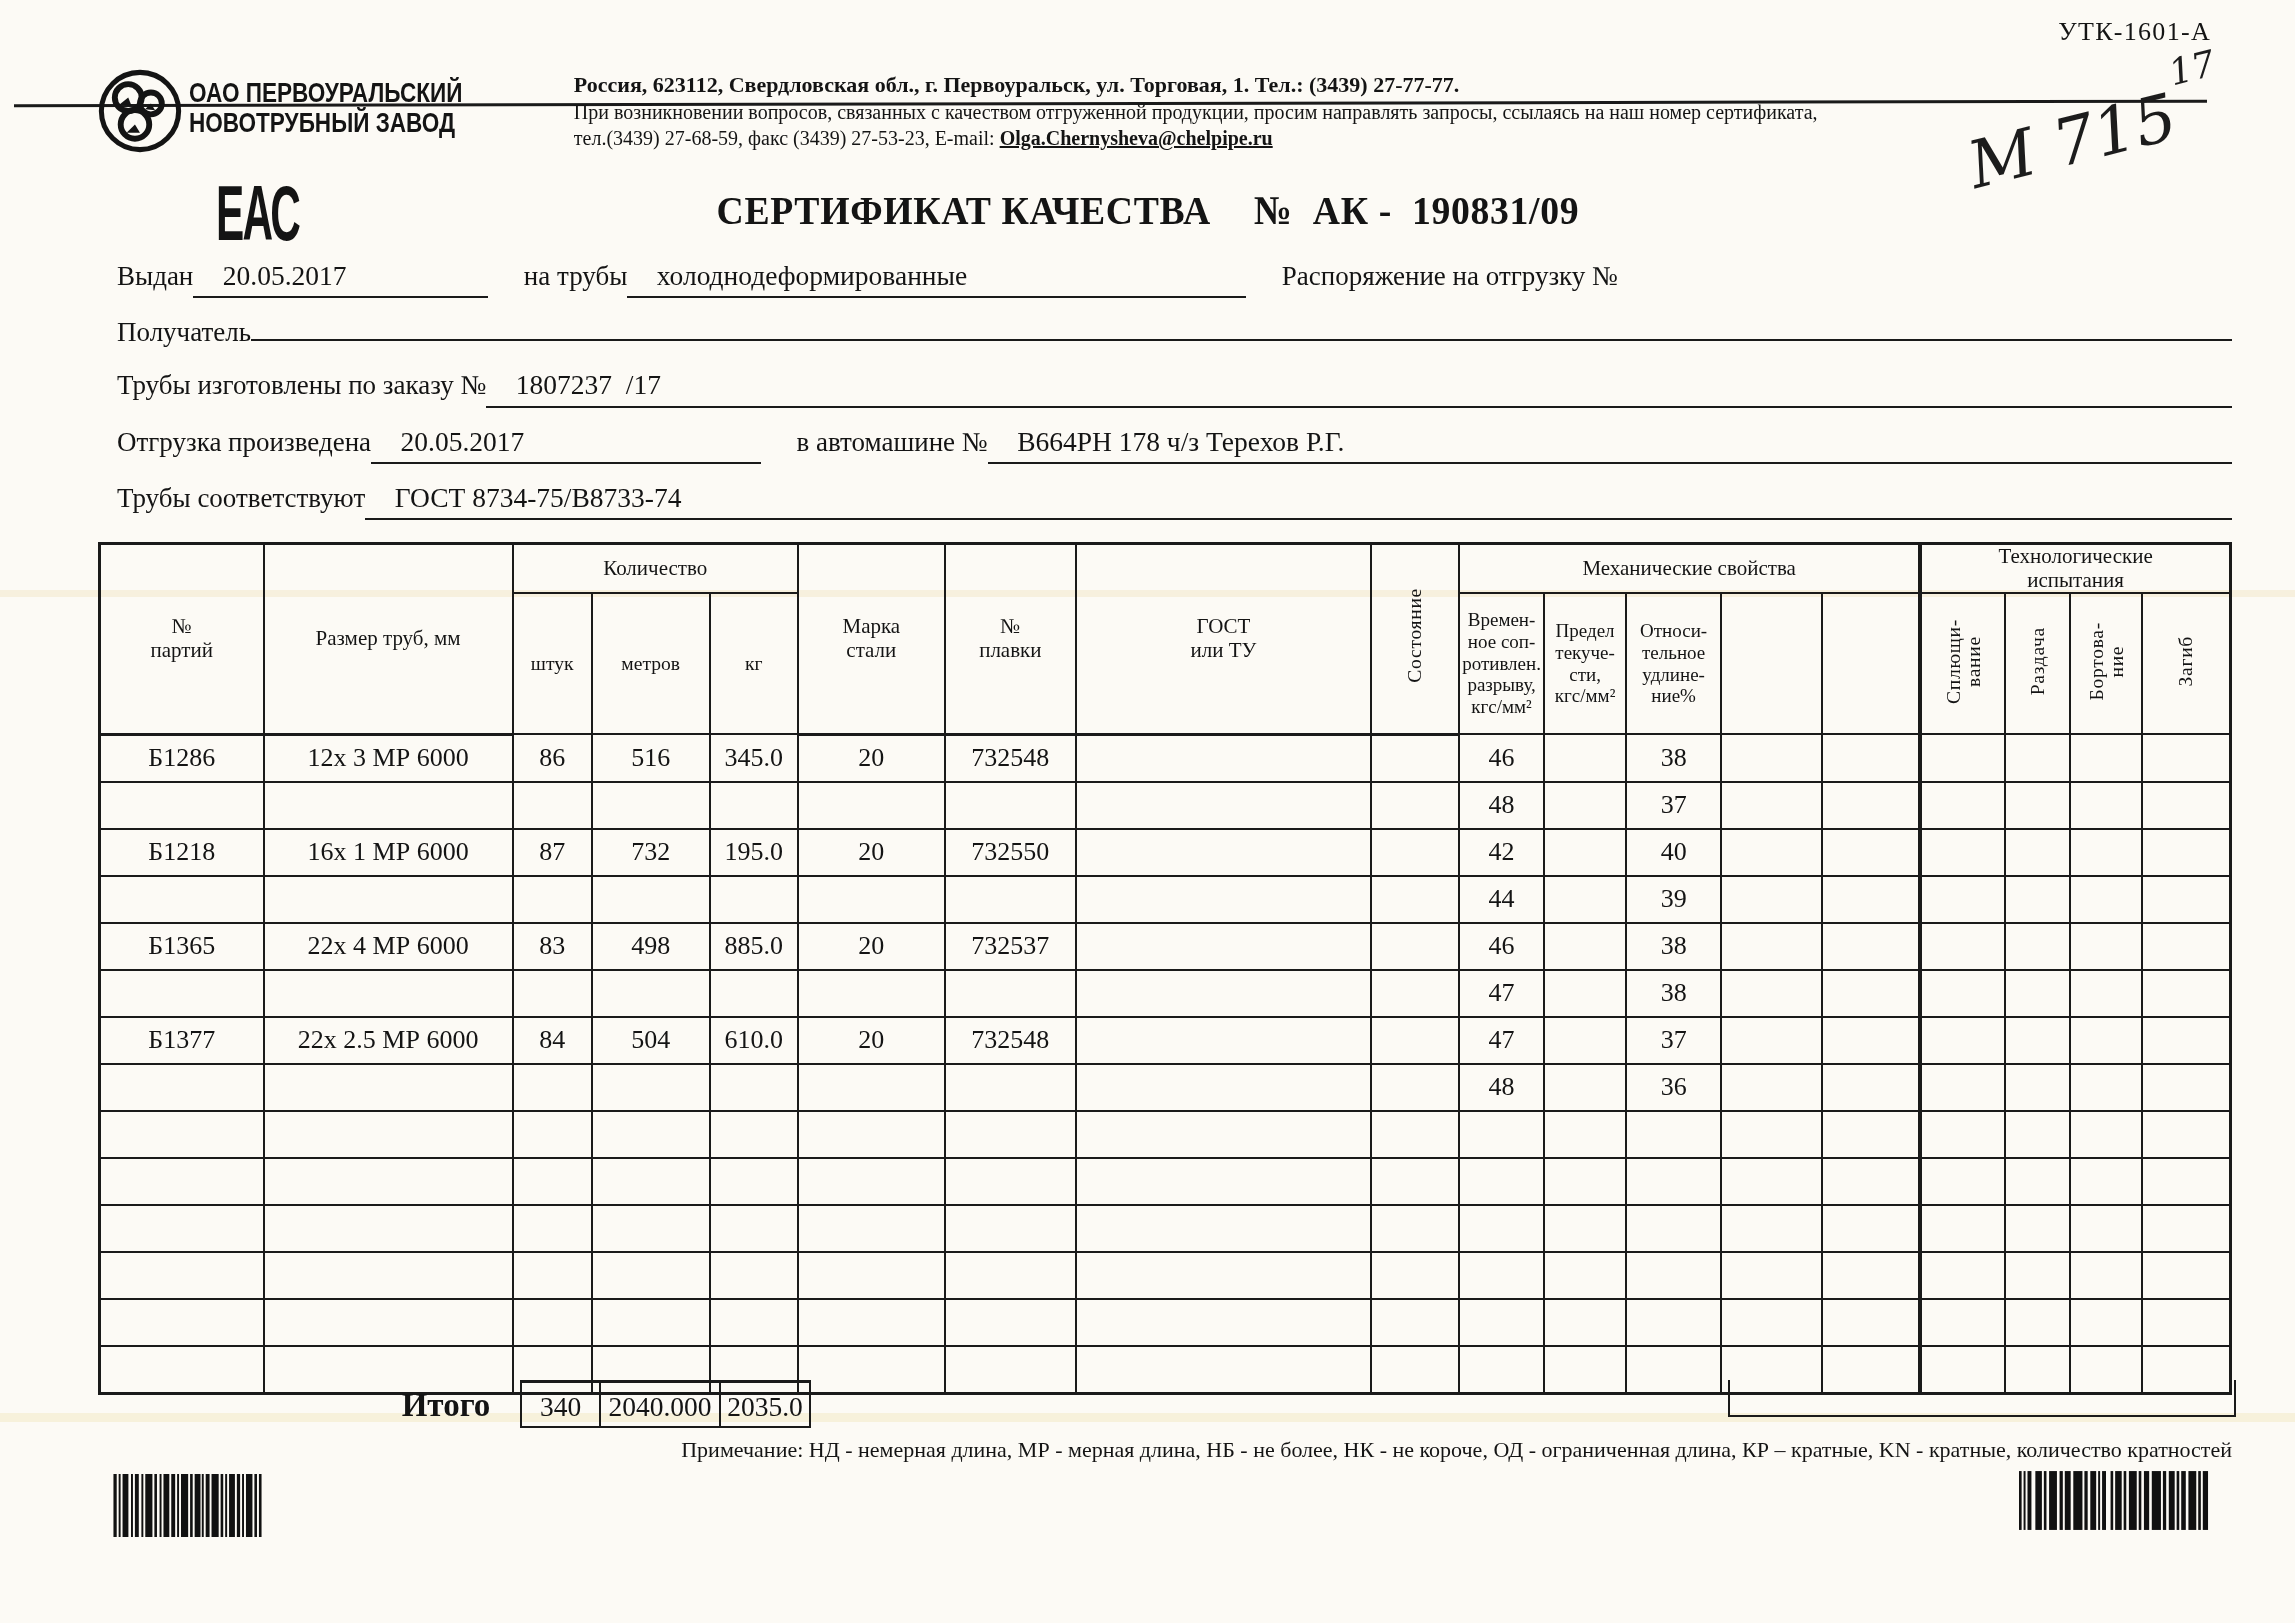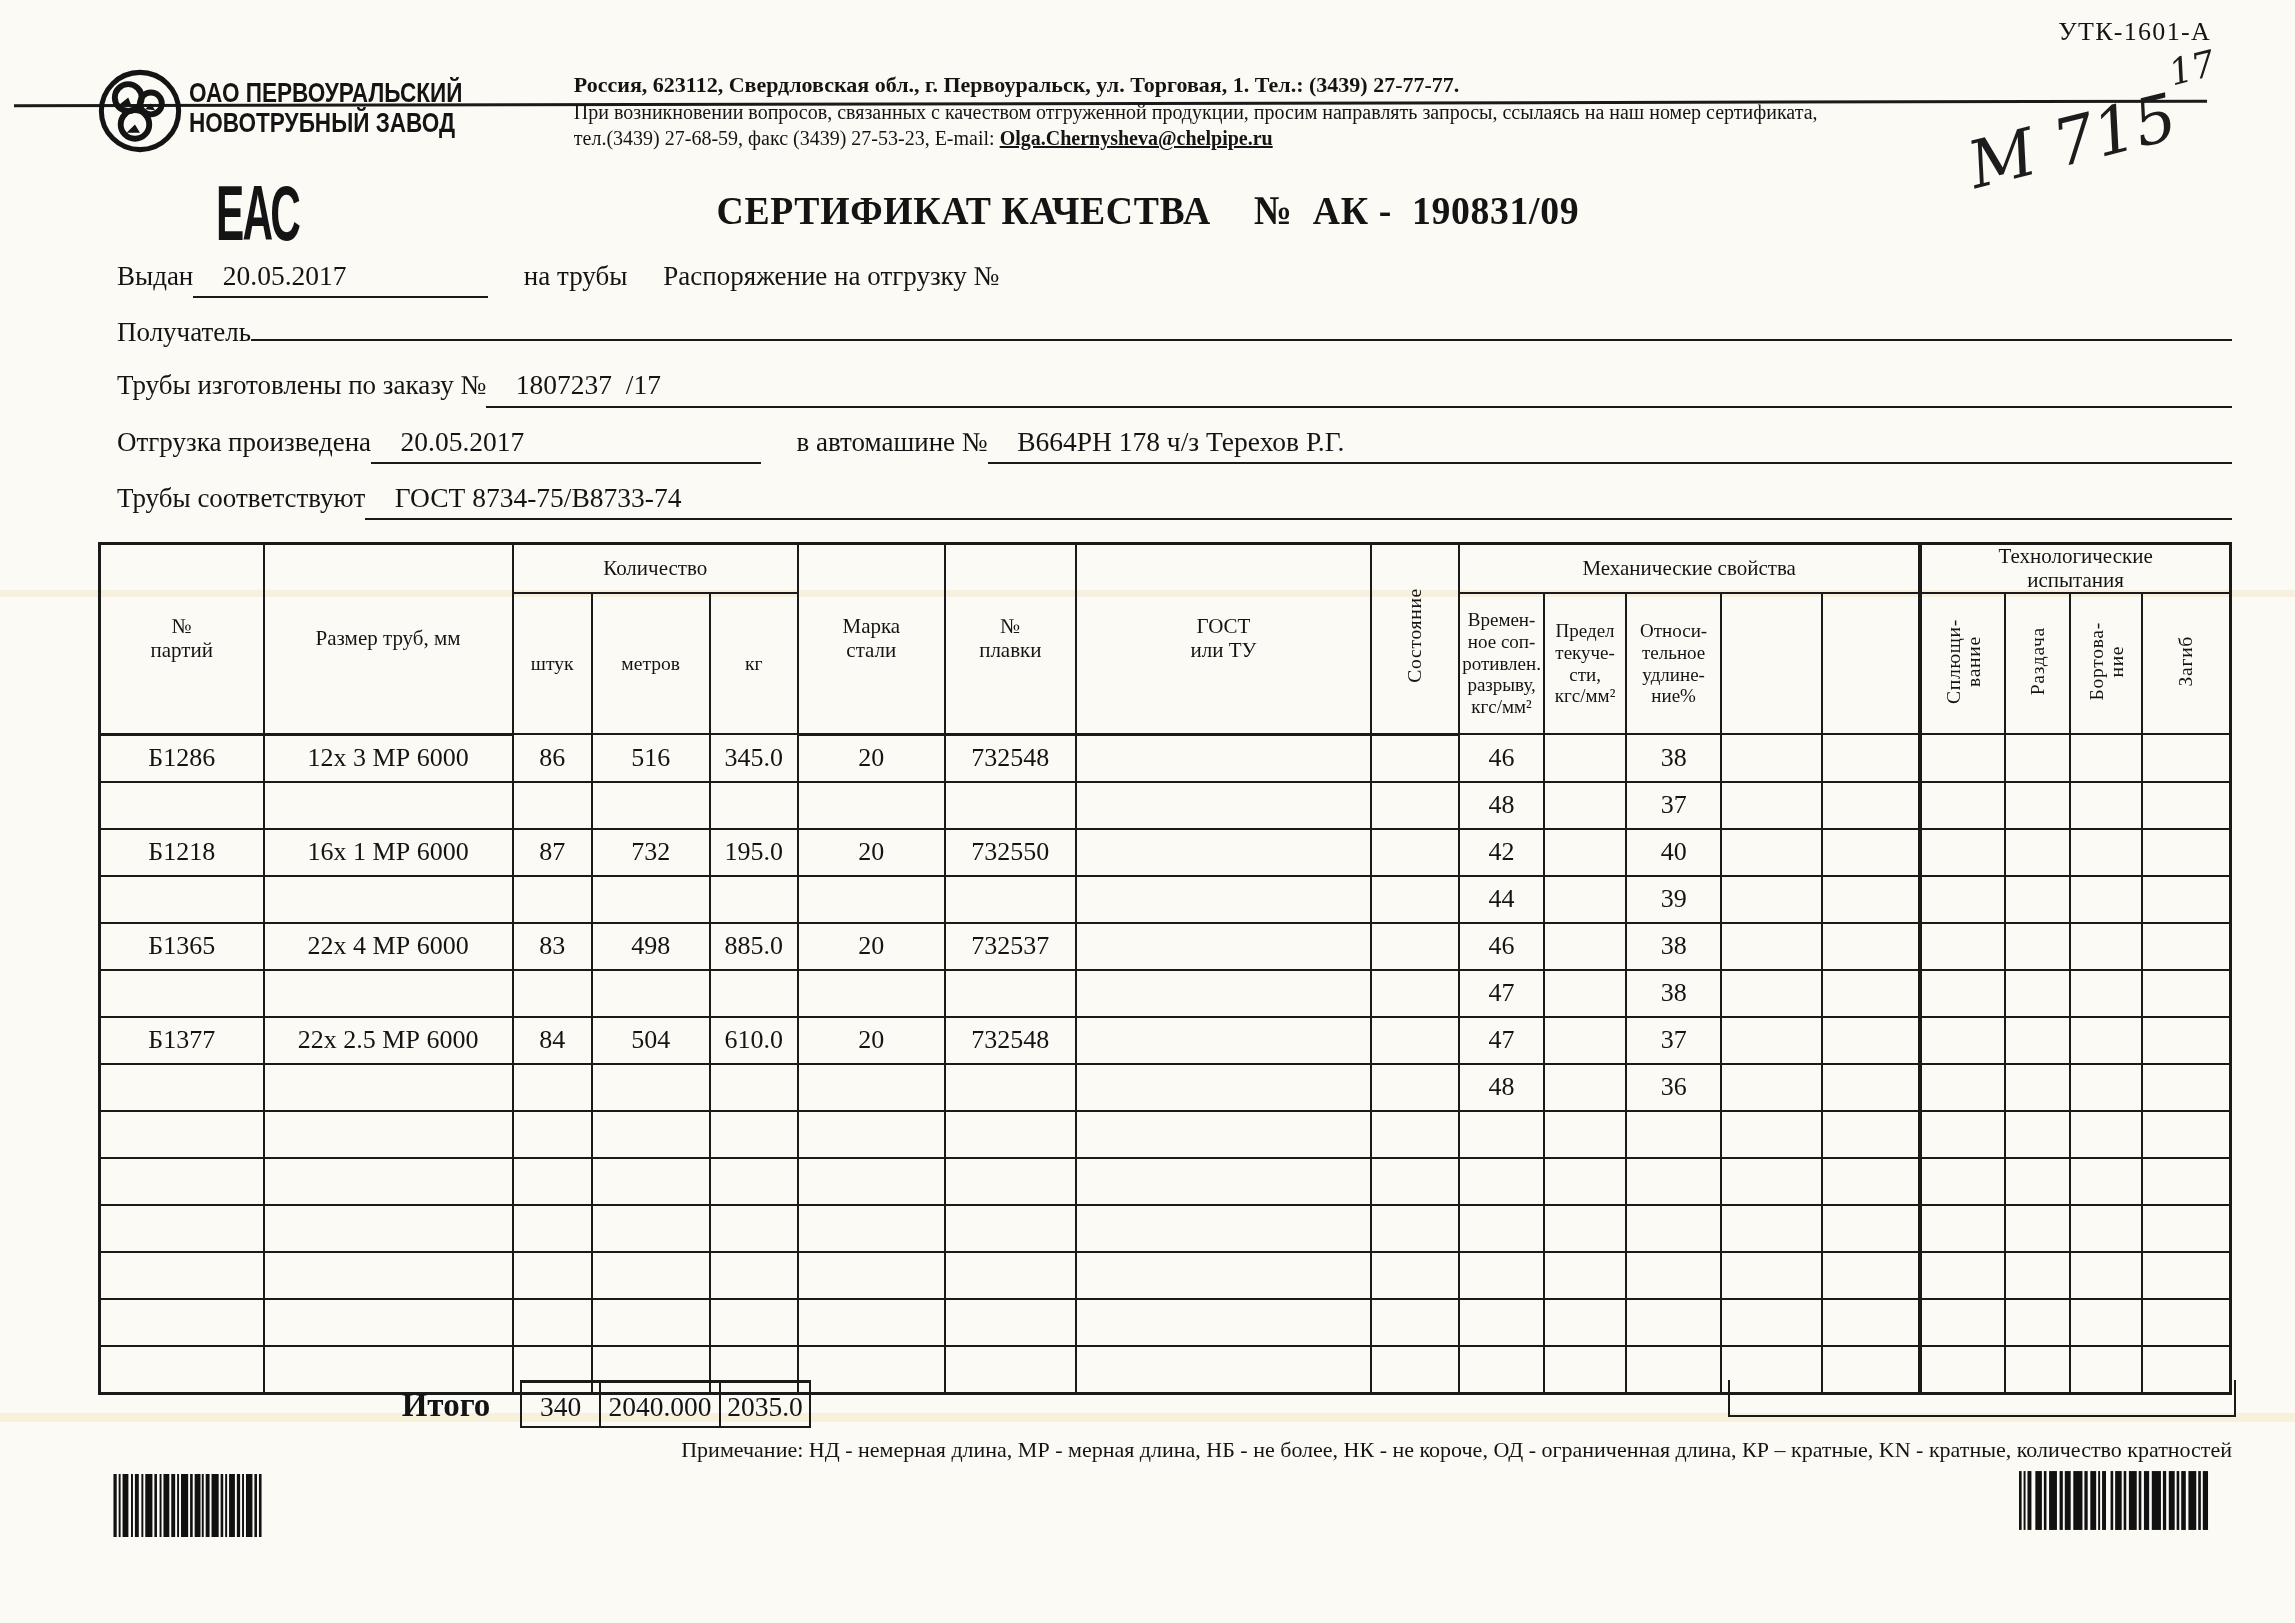--- a/index.html
+++ b/index.html
@@ -111,20 +111,21 @@
       <span>СЕРТИФИКАТ КАЧЕСТВА</span>
       <span class="tnum">№&nbsp; АК&nbsp;-&nbsp; 190831/09</span>
     </span>
   </div>
 
   <div class="fields">
     <div class="frow">
       <span class="flabel">Выдан</span>
       <span class="uline" style="min-width:252px;">20.05.2017</span>
       <span class="flabel ml">на трубы</span>
+      <span class="uline" style="min-width:576px;">холоднодеформированные</span>
       <span class="flabel ml">Распоряжение на отгрузку №</span>
     </div>
     <div class="frow">
       <span class="flabel">Получатель</span>
       <span class="uline grow"></span>
     </div>
     <div class="frow">
       <span class="flabel">Трубы изготовлены по заказу №</span>
       <span class="uline grow">1807237&nbsp;&nbsp;/17</span>
     </div>

